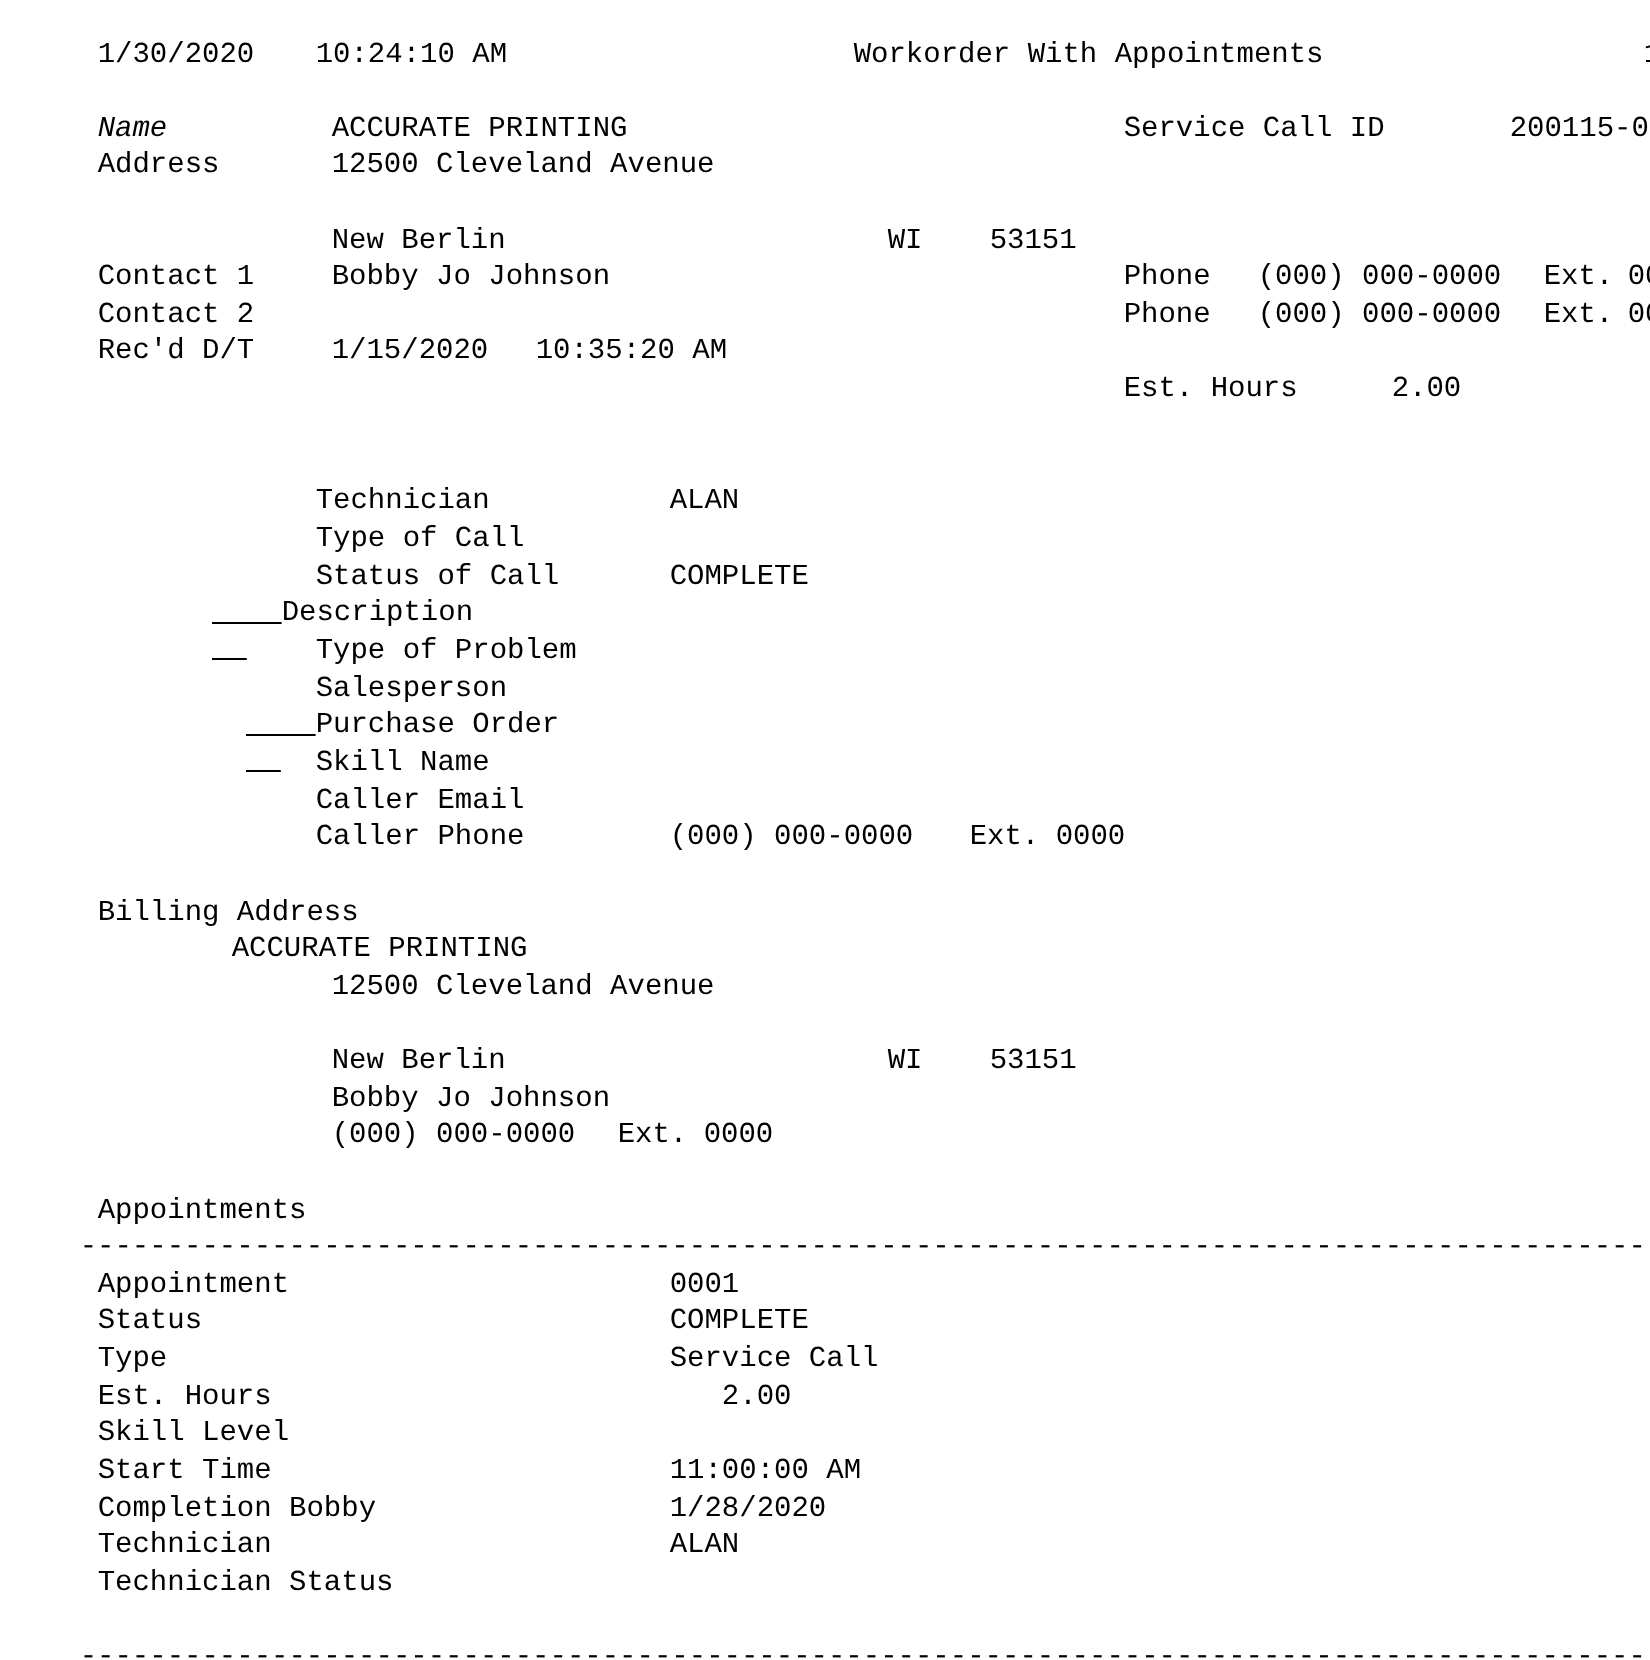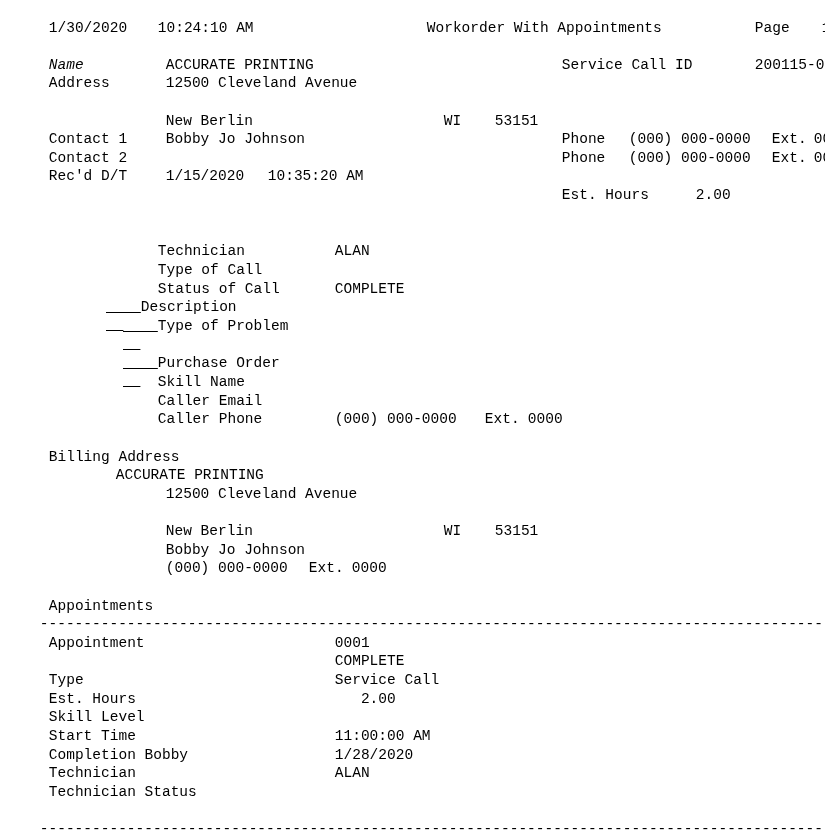--- a/index.html
+++ b/index.html
@@ -37,23 +37,20 @@
 
   <div class="row" style="left:14px; top:0px;">
     <span class="c">1/30/2020</span>
   </div>
   <div class="row" style="left:123px; top:0px;">
     <span class="c">10:24:10 AM</span>
   </div>
   <div class="row" style="left:392px; top:0px;">
     <span class="c">Workorder With Appointments</span>
   </div>
-  <div class="row" style="left:720px; top:0px;">
-    <span class="c">Page</span>
-  </div>
   <div class="row" style="left:787px; top:0px;">
     <span class="c">1</span>
   </div>
 
   <div class="row" style="left:14px; top:37px;font-style:italic;">
     <span class="c">Name</span>
   </div>
   <div class="row" style="left:131px; top:37px;">
     <span class="c">ACCURATE PRINTING</span>
   </div>
@@ -154,27 +151,30 @@
     <span class="c">COMPLETE</span>
   </div>
 
   <div class="row" style="left:106px; top:279px;text-decoration:underline;">
     <span class="c">Description</span>
   </div>
   <div class="row" style="left:300px; top:279px;">
     <span class="c"></span>
   </div>
 
-  <div class="row" style="left:123px; top:298px;text-decoration:underline;">
+  <div class="row" style="left:123px; top:298px;">
     <span class="c">Type of Problem</span>
   </div>
   <div class="row" style="left:300px; top:298px;">
     <span class="c"></span>
   </div>
 
+  <div class="row" style="left:123px; top:317px;">
+    <span class="c">Salesperson</span>
+  </div>
   <div class="row" style="left:300px; top:317px;">
     <span class="c"></span>
   </div>
 
   <div class="row" style="left:123px; top:335px;text-decoration:underline;">
     <span class="c">Purchase Order</span>
   </div>
   <div class="row" style="left:300px; top:335px;">
     <span class="c"></span>
   </div>
@@ -244,20 +244,23 @@
     <span class="c">----------------------------------------------------------------------------------------------</span>
   </div>
 
   <div class="row" style="left:14px; top:615px;">
     <span class="c">Appointment</span>
   </div>
   <div class="row" style="left:300px; top:615px;">
     <span class="c">0001</span>
   </div>
 
+  <div class="row" style="left:14px; top:633px;">
+    <span class="c">Status</span>
+  </div>
   <div class="row" style="left:300px; top:633px;">
     <span class="c">COMPLETE</span>
   </div>
 
   <div class="row" style="left:300px; top:652px;">
     <span class="c">Service Call</span>
   </div>
   <div class="row" style="left:14px; top:652px;">
     <span class="c">Type</span>
   </div>

